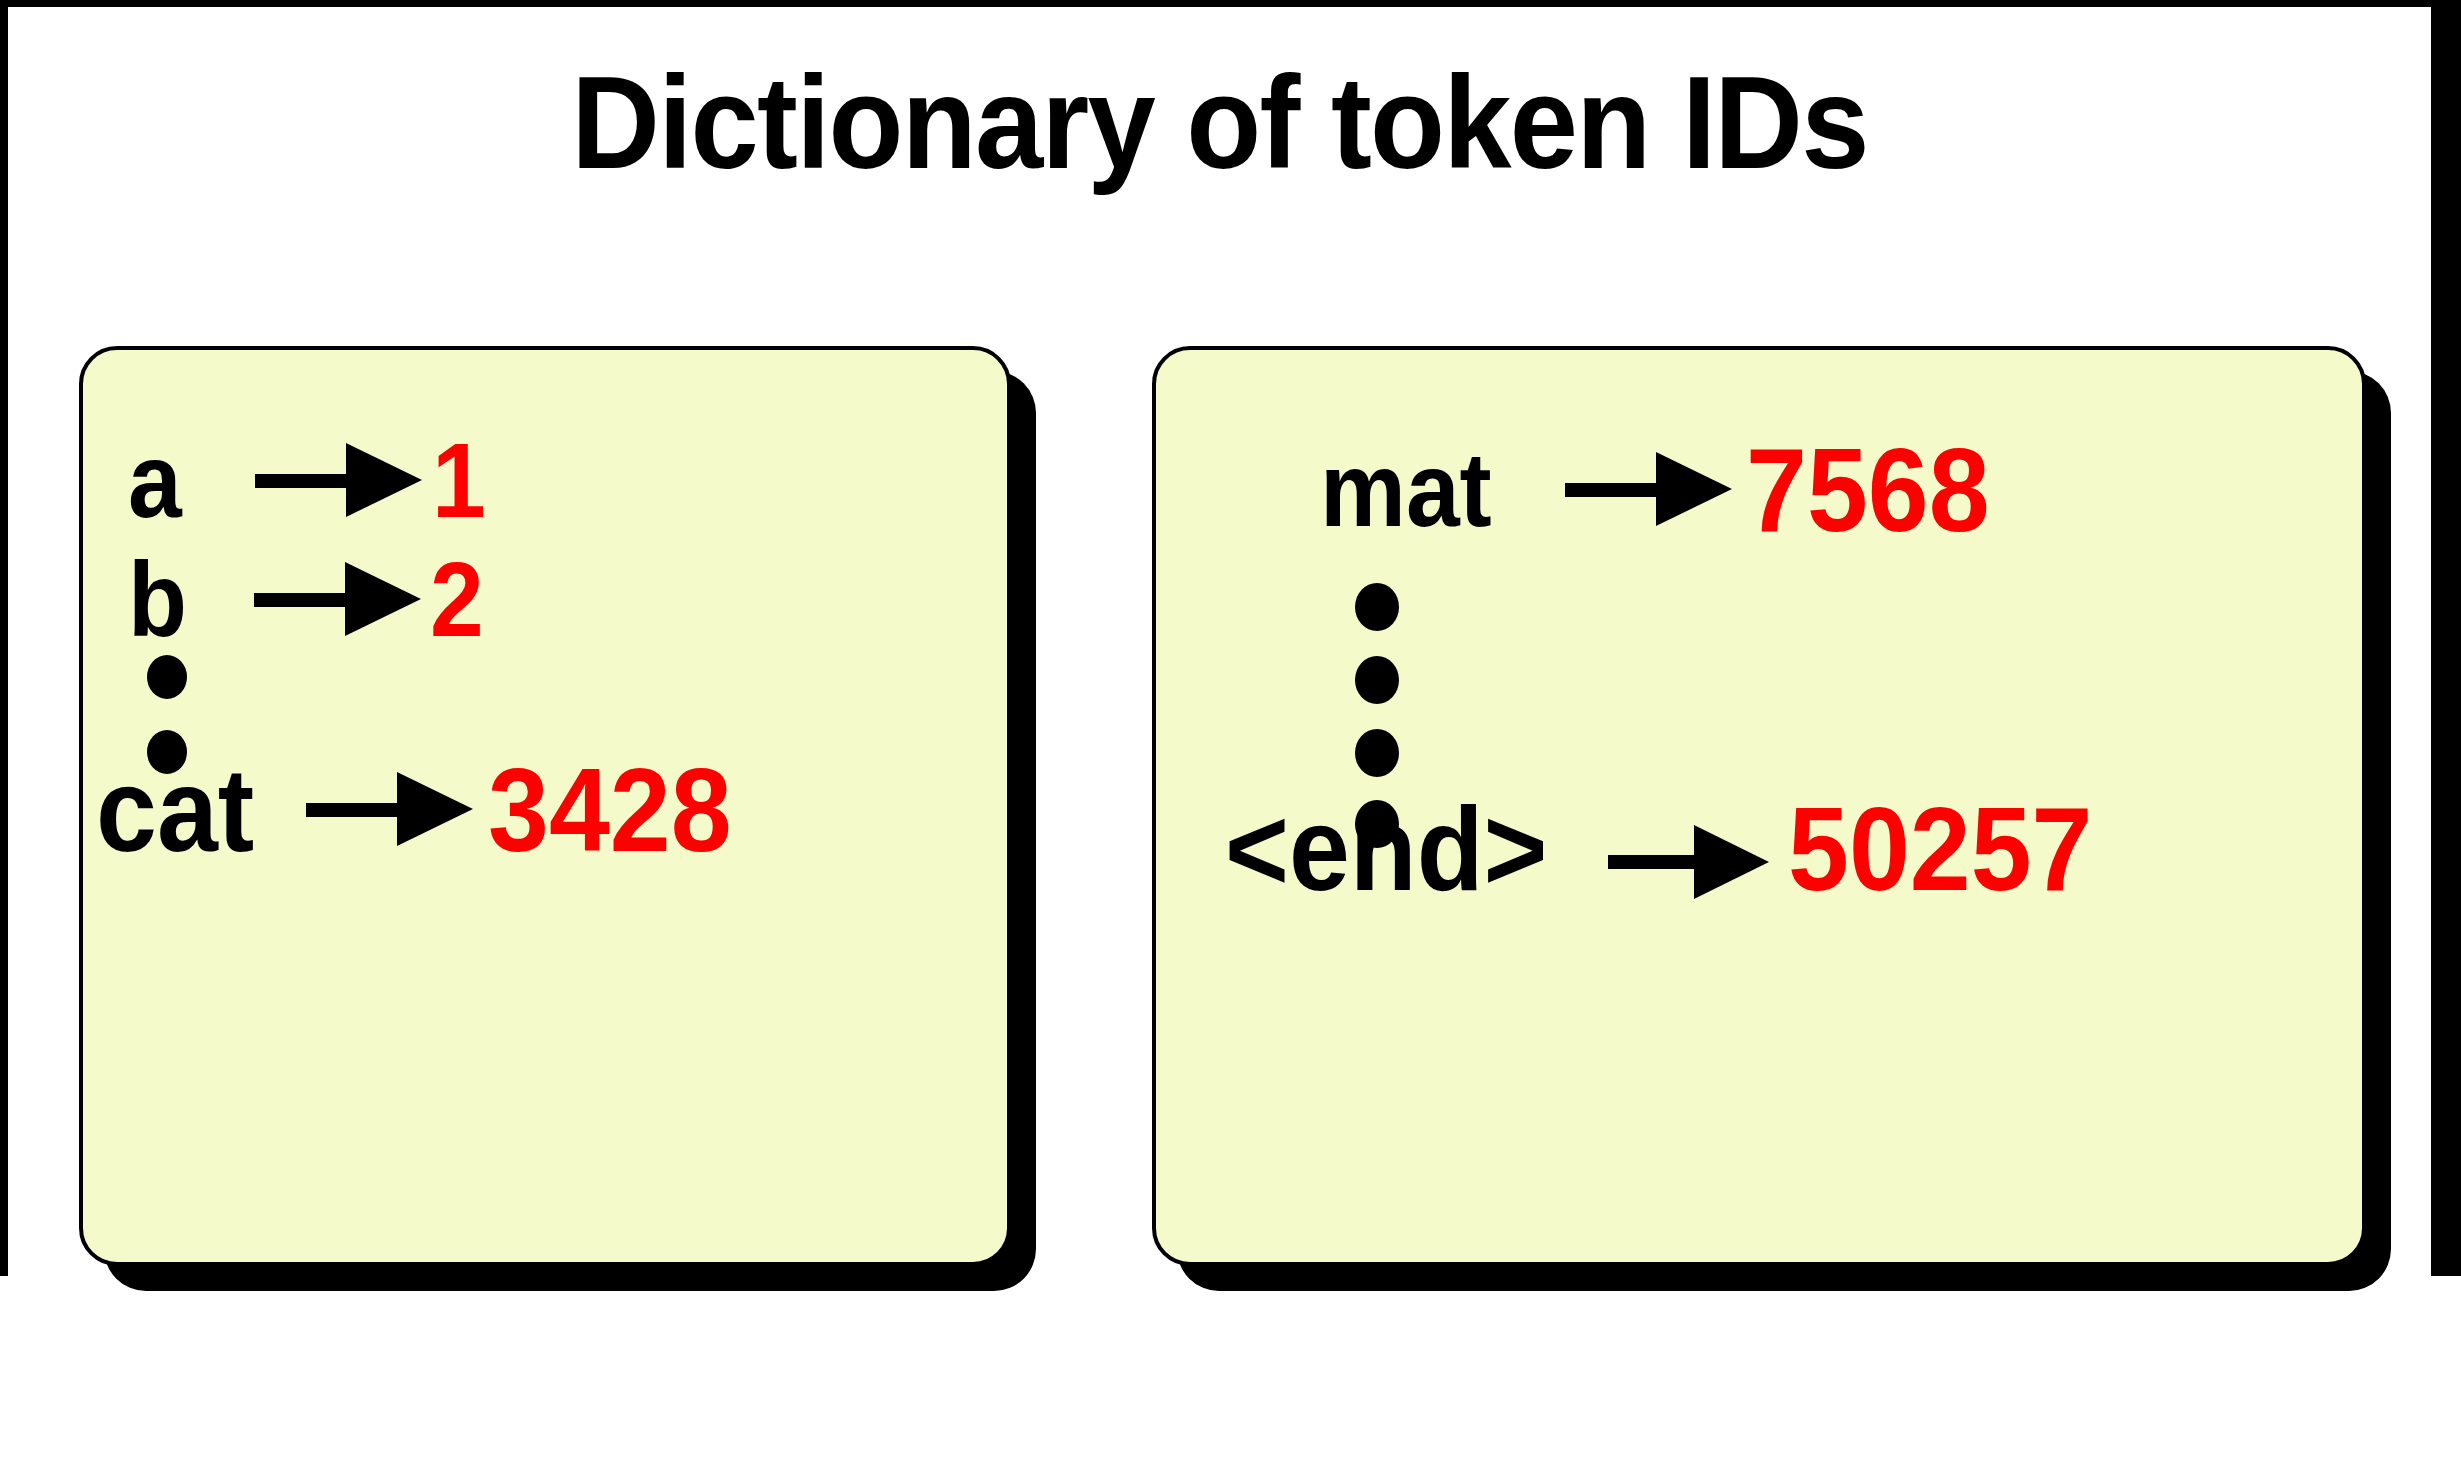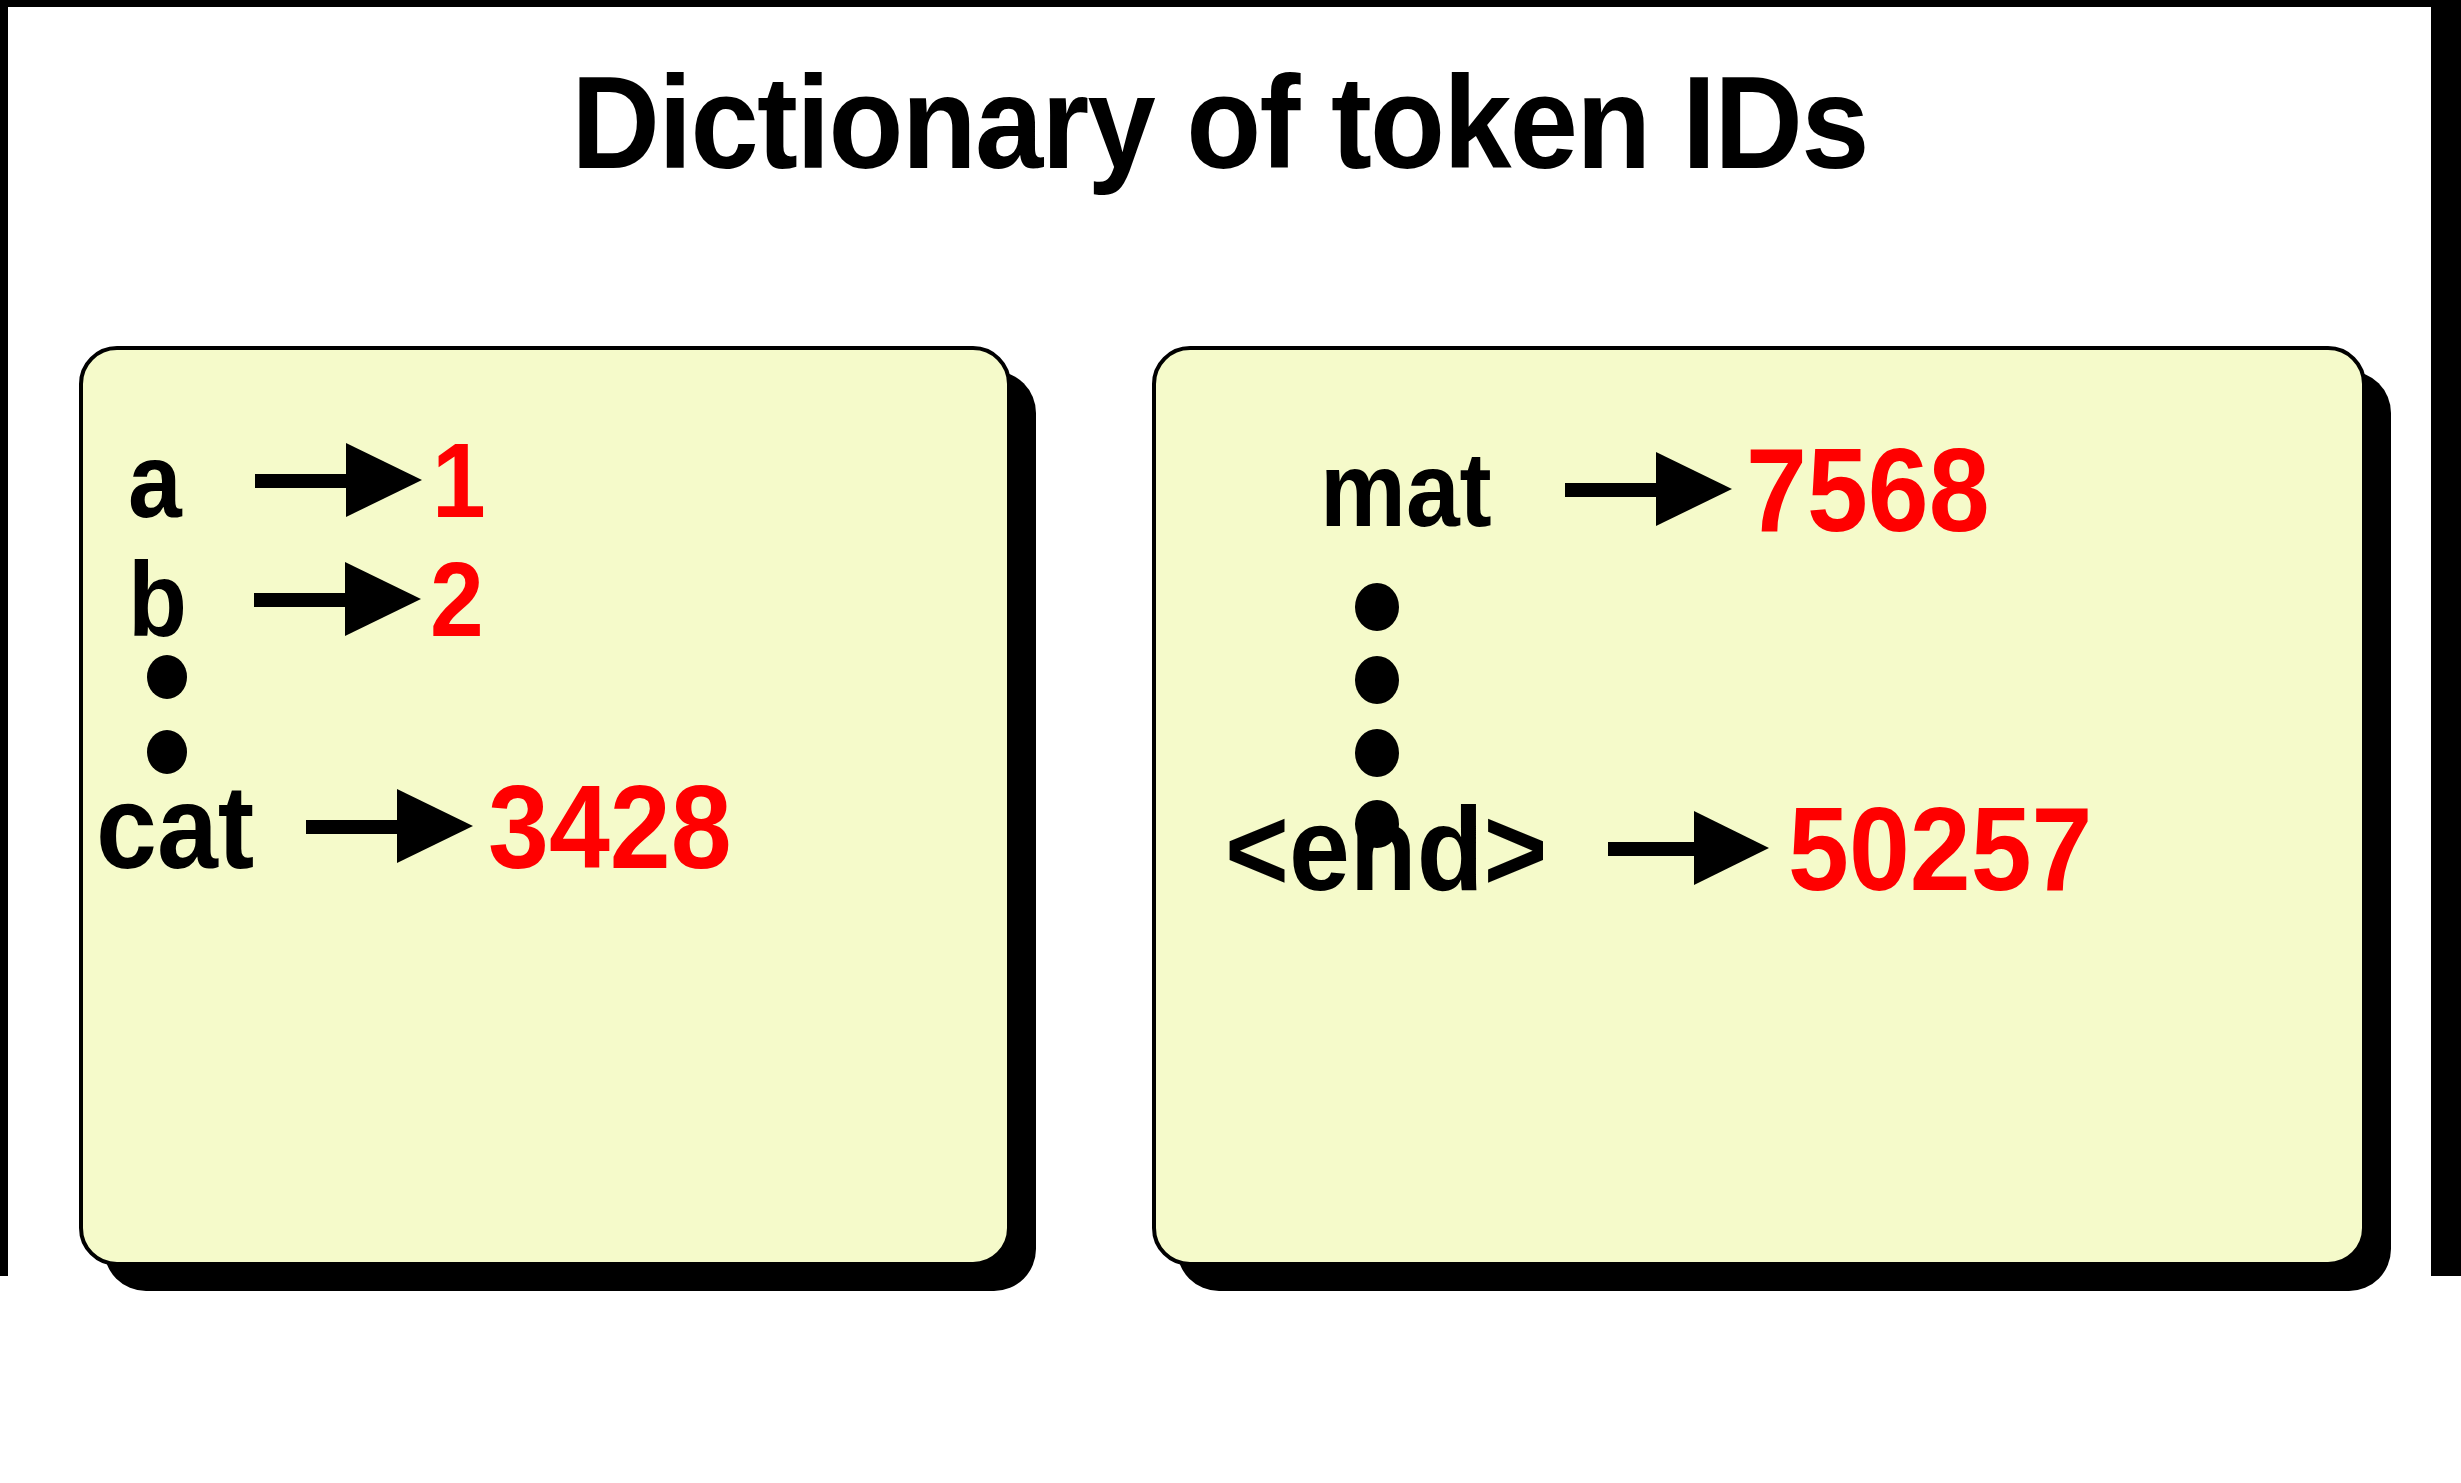--- a/index.html
+++ b/index.html
@@ -132,28 +132,28 @@
   
   .dot {
     position: absolute;
     background: #000000;
     border-radius: 50%;
   }
 
   
   #row-a       { left: 120px; top: 421px; }
   #row-b       { left: 120px; top: 540px; }
-  #row-cat     { left: 88px;  top: 760px; }
+  #row-cat     { left: 88px;  top: 743px; }
   #dots-left .dot { width: 40px; height: 44px; left: 139px; }
   #dot-l1 { top: 648px; }
   #dot-l2 { top: 723px; }
 
   
   #row-mat  { left: 1312px; top: 423px; }
-  #row-end  { left: 1217px; top: 782px; }
+  #row-end  { left: 1217px; top: 782px; align-items: flex-end; }
   #dots-right .dot { width: 44px; height: 48px; left: 1347px; }
   #dot-r1 { top: 576px; }
   #dot-r2 { top: 649px; }
   #dot-r3 { top: 722px; }
   #dot-r4 { top: 793px; }
 
   .sz-big    { font-size: 105px; }
   .sz-huge   { font-size: 119px; }
 </style>
 </head>

